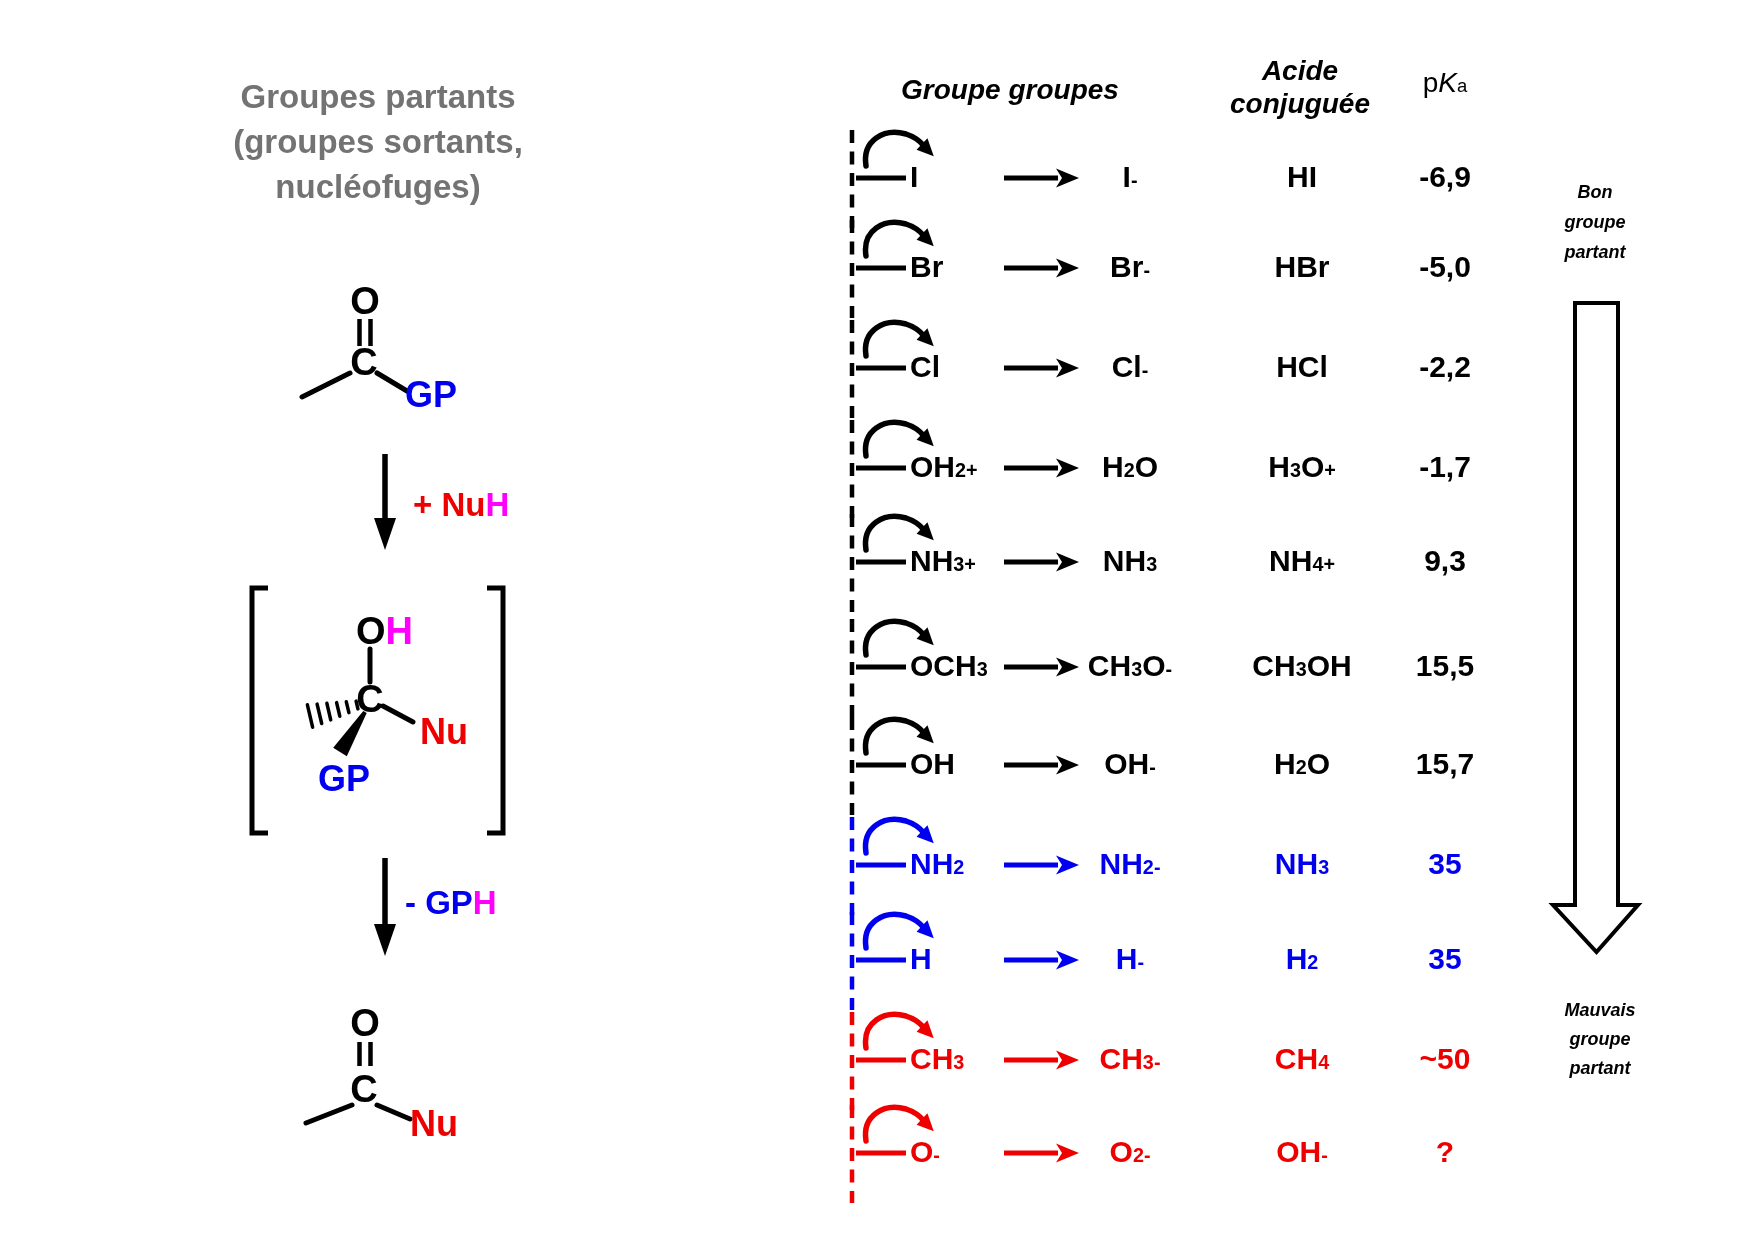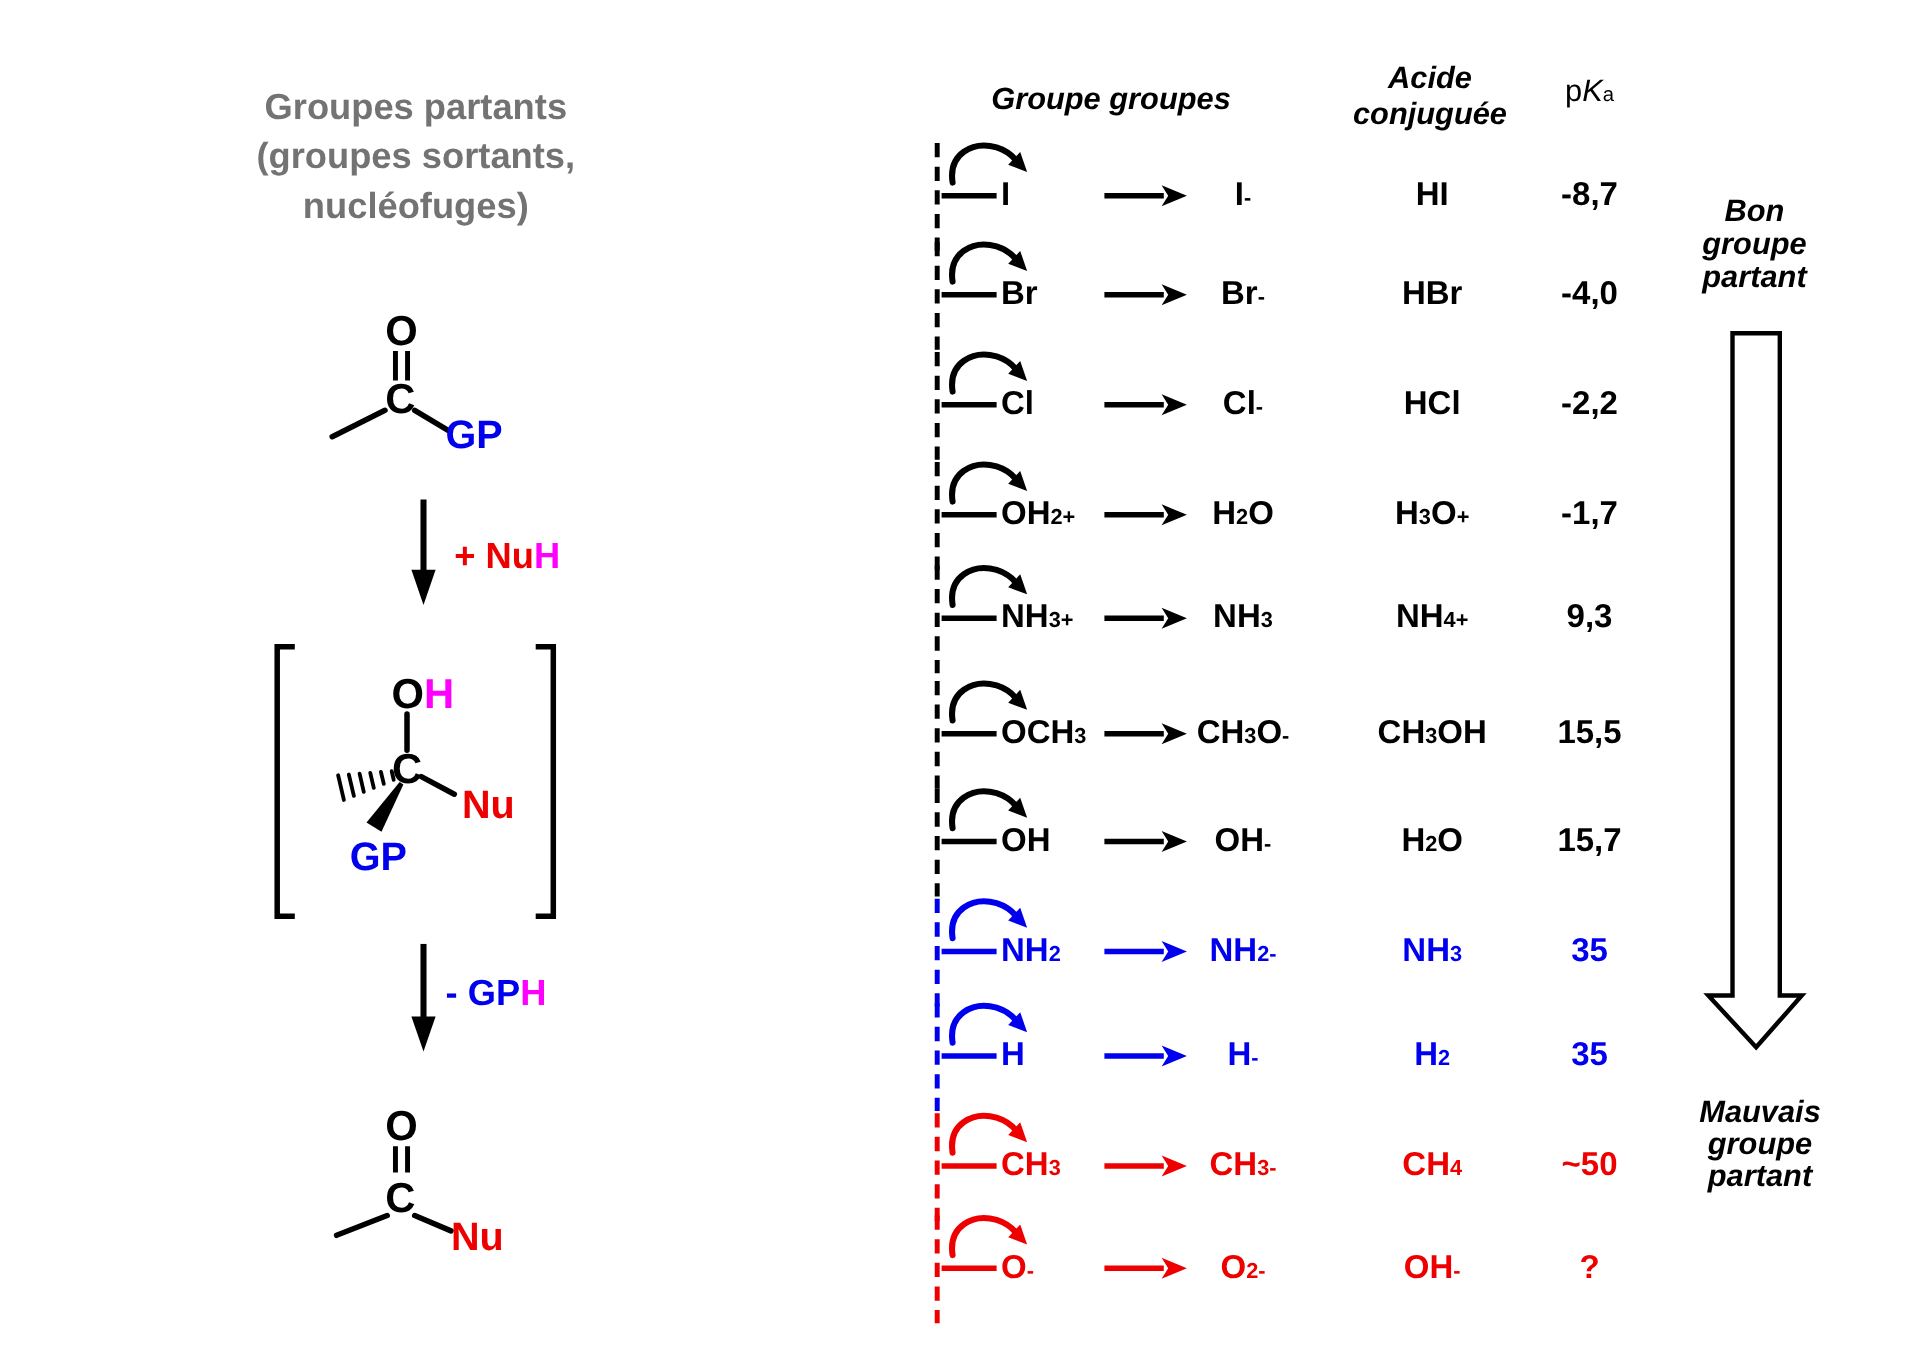--- a/index.html
+++ b/index.html
@@ -42,21 +42,21 @@
   .rarrow line{stroke:currentColor;stroke-width:5;}
   .rarrow polygon{fill:currentColor;}
   .cell{position:absolute;top:0;transform:translateY(-52%);font-size:30px;font-weight:700;line-height:1;white-space:nowrap;}
   .group{left:910px;}
   .product{left:1060px;width:140px;text-align:center;}
   .acid{left:1220px;width:164px;text-align:center;}
   .pka{left:1386px;width:118px;text-align:center;}
   sub{font-size:66%;vertical-align:-16%;line-height:0;}
   sup{font-size:66%;vertical-align:40%;line-height:0;}
   
-  .sidelabel{position:absolute;font-size:28px;font-weight:700;font-style:italic;text-align:center;line-height:30px;color:#000;}
+  .sidelabel{position:absolute;font-size:18px;font-weight:700;font-style:italic;text-align:center;line-height:30px;color:#000;}
   .bigarrow path{fill:#fff;stroke:#000;stroke-width:4;stroke-linejoin:miter;}
 </style>
 </head>
 <body>
 
 <div id="canvas">
 
   <div class="title">
     <div>Groupes partants</div>
     <div>(groupes sortants,</div>
@@ -130,38 +130,38 @@
         <path class="curve" d="M18,50 C14,24 36,12 58,18 C66,20.5 71.5,24.5 76,30"></path>
         <polygon class="chead" points="0,-8 17,1 0,8" transform="translate(74,28) rotate(43)"></polygon>
       </svg>
     <span class="cell group">I</span>
     <svg class="rarrow" width="80" height="24" viewBox="0 0 80 24">
         <line x1="2" y1="12" x2="56" y2="12"></line>
         <polygon points="54,2.5 77,12 54,21.5 60,12"></polygon>
       </svg>
     <span class="cell product">I<sup>-</sup></span>
     <span class="cell acid">HI</span>
-    <span class="cell pka">-8,7</span>
+    <span class="cell pka">-6,9</span>
   </div>
 
   <div class="trow" style="top: 268px; color: rgb(0, 0, 0);">
     <svg class="glyph" width="100" height="124" viewBox="0 0 100 124">
         <line class="dash" x1="4" y1="14" x2="4" y2="112"></line>
         <line class="bond" x1="8" y1="62" x2="58" y2="62"></line>
         <path class="curve" d="M18,50 C14,24 36,12 58,18 C66,20.5 71.5,24.5 76,30"></path>
         <polygon class="chead" points="0,-8 17,1 0,8" transform="translate(74,28) rotate(43)"></polygon>
       </svg>
     <span class="cell group">Br</span>
     <svg class="rarrow" width="80" height="24" viewBox="0 0 80 24">
         <line x1="2" y1="12" x2="56" y2="12"></line>
         <polygon points="54,2.5 77,12 54,21.5 60,12"></polygon>
       </svg>
     <span class="cell product">Br<sup>-</sup></span>
     <span class="cell acid">HBr</span>
-    <span class="cell pka">-4,0</span>
+    <span class="cell pka">-5,0</span>
   </div>
 
   <div class="trow" style="top: 368px; color: rgb(0, 0, 0);">
     <svg class="glyph" width="100" height="124" viewBox="0 0 100 124">
         <line class="dash" x1="4" y1="14" x2="4" y2="112"></line>
         <line class="bond" x1="8" y1="62" x2="58" y2="62"></line>
         <path class="curve" d="M18,50 C14,24 36,12 58,18 C66,20.5 71.5,24.5 76,30"></path>
         <polygon class="chead" points="0,-8 17,1 0,8" transform="translate(74,28) rotate(43)"></polygon>
       </svg>
     <span class="cell group">Cl</span>

